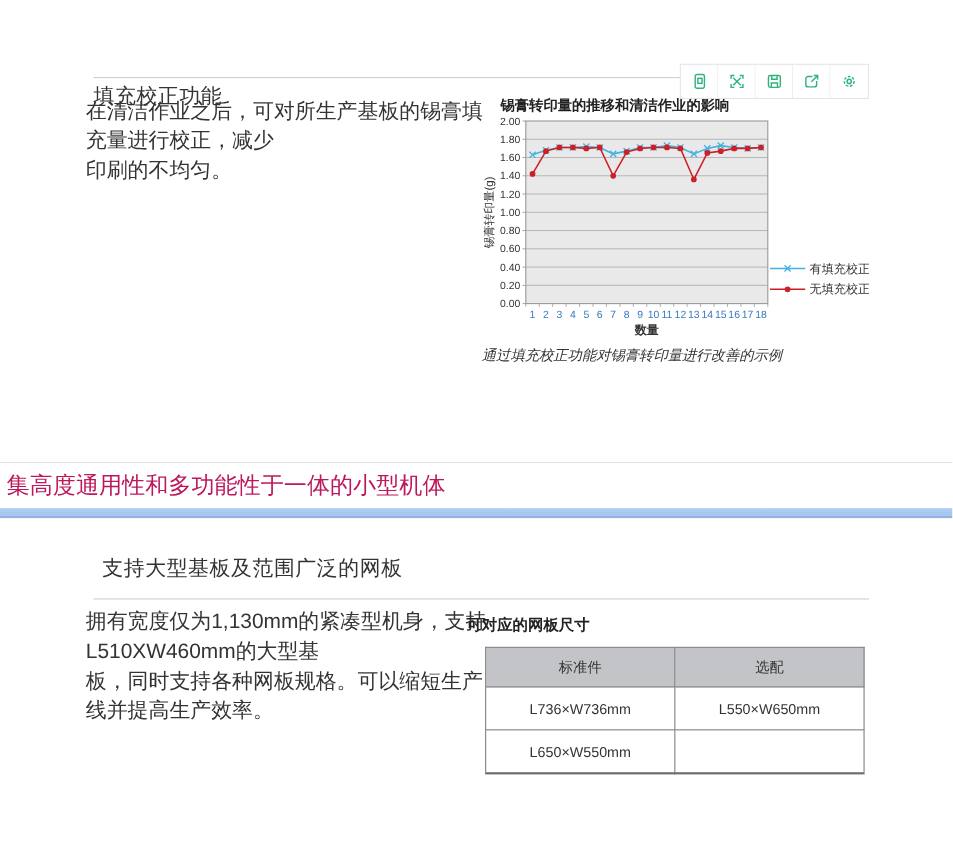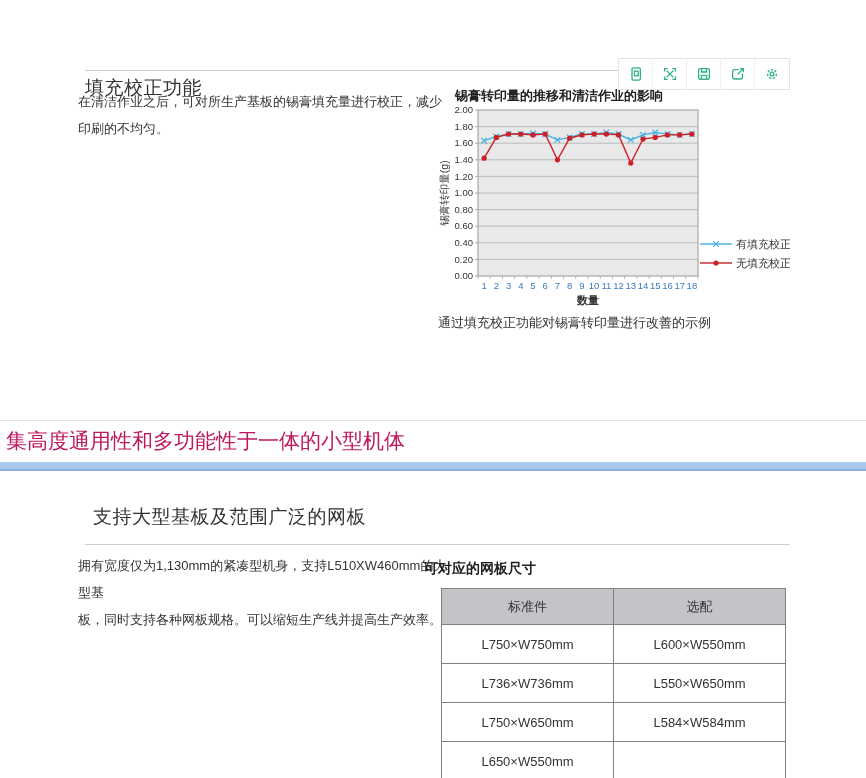--- a/index.html
+++ b/index.html
@@ -2,21 +2,21 @@
 <html><head>
 <meta charset="utf-8">
 <style>
   html,body{margin:0;padding:0;background:#fff;}
   body{font-family:"Liberation Sans",sans-serif;color:#333;}
   .page{position:relative;width:866px;height:778px;background:#fff;overflow:hidden;}
   .abs{position:absolute;}
 
   .sec-title{font-size:19px;font-weight:400;color:#333;letter-spacing:0.5px;}
   .rule{height:1px;background:#cfcfcf;}
-  .body-text{font-size:13px;line-height:27px;color:#333;white-space:pre-line;}
+  .body-text{font-size:19px;line-height:27px;color:#333;white-space:pre-line;}
 
   
   .toolbar{display:flex;background:#fff;border:1px solid #e4e4e4;z-index:5;}
   .tool-btn{width:34px;height:30px;display:flex;align-items:center;justify-content:center;
             background:#fff;border:none;border-right:1px solid #efefef;cursor:pointer;padding:0;}
   .tool-btn:last-child{border-right:none;}
 
   svg text{font-family:"Liberation Sans",sans-serif;}
 
   .caption{font-size:13px;color:#333;}
@@ -192,21 +192,21 @@
         <circle cx="241.66666666666666" cy="48.900000000000006" r="2.6" fill="#cb2027"></circle>
         <circle cx="253.88888888888889" cy="48.07000000000001" r="2.6" fill="#cb2027"></circle>
         <line x1="262" y1="158" x2="294" y2="158" stroke="#44b1e3" stroke-width="1.4"></line>
         <path d="M275.2,155.2L280.8,160.8M280.8,155.2L275.2,160.8" stroke="#44b1e3" stroke-width="1.2" fill="none"></path>
         <text x="298" y="161.8" font-size="11" fill="#333">有填充校正</text>
         <line x1="262" y1="177" x2="294" y2="177" stroke="#cb2027" stroke-width="1.4"></line>
         <circle cx="278" cy="177" r="2.6" fill="#cb2027"></circle>
         <text x="298" y="180.8" font-size="11" fill="#333">无填充校正</text>
       </svg></div>
 
-  <div class="abs caption" style="left:438px;top:314px;">通过填充校正功能对锡膏转印量进行改善的示例</div>
+  <div class="abs caption" style="left:438px;top:314px;font-style:italic;">通过填充校正功能对锡膏转印量进行改善的示例</div>
 
   <div class="abs hairline" style="left:0;top:420px;"></div>
   <div class="abs band-title" style="left:6px;top:427px;">集高度通用性和多功能性于一体的小型机体</div>
   <div class="abs band-bar" style="left:0;top:462px;"></div>
 
   <div class="abs sec-title" style="left:93px;top:504px;">支持大型基板及范围广泛的网板</div>
   <div class="abs rule" style="left:85px;top:544px;width:705px;"></div>
 
   <div class="abs body-text" style="left:78px;top:552px;width:376px;">拥有宽度仅为1,130mm的紧凑型机身，支持L510XW460mm的大型基
 板，同时支持各种网板规格。可以缩短生产线并提高生产效率。</div>
@@ -215,30 +215,22 @@
 
   <table class="spec abs" style="left:441px;top:588px;">
     <thead>
         <tr id="spec-head">
           <th>标准件</th>
           <th>选配</th>
         </tr>
       </thead>
     <tbody id="spec-body">
         <tr>
-          <td>L750×W750mm</td>
-          <td>L600×W550mm</td>
-        </tr>
-        <tr>
           <td>L736×W736mm</td>
           <td>L550×W650mm</td>
-        </tr>
-        <tr>
-          <td>L750×W650mm</td>
-          <td>L584×W584mm</td>
         </tr>
         <tr>
           <td>L650×W550mm</td>
           <td></td>
         </tr>
       </tbody>
   </table>
 
 </div>
 

